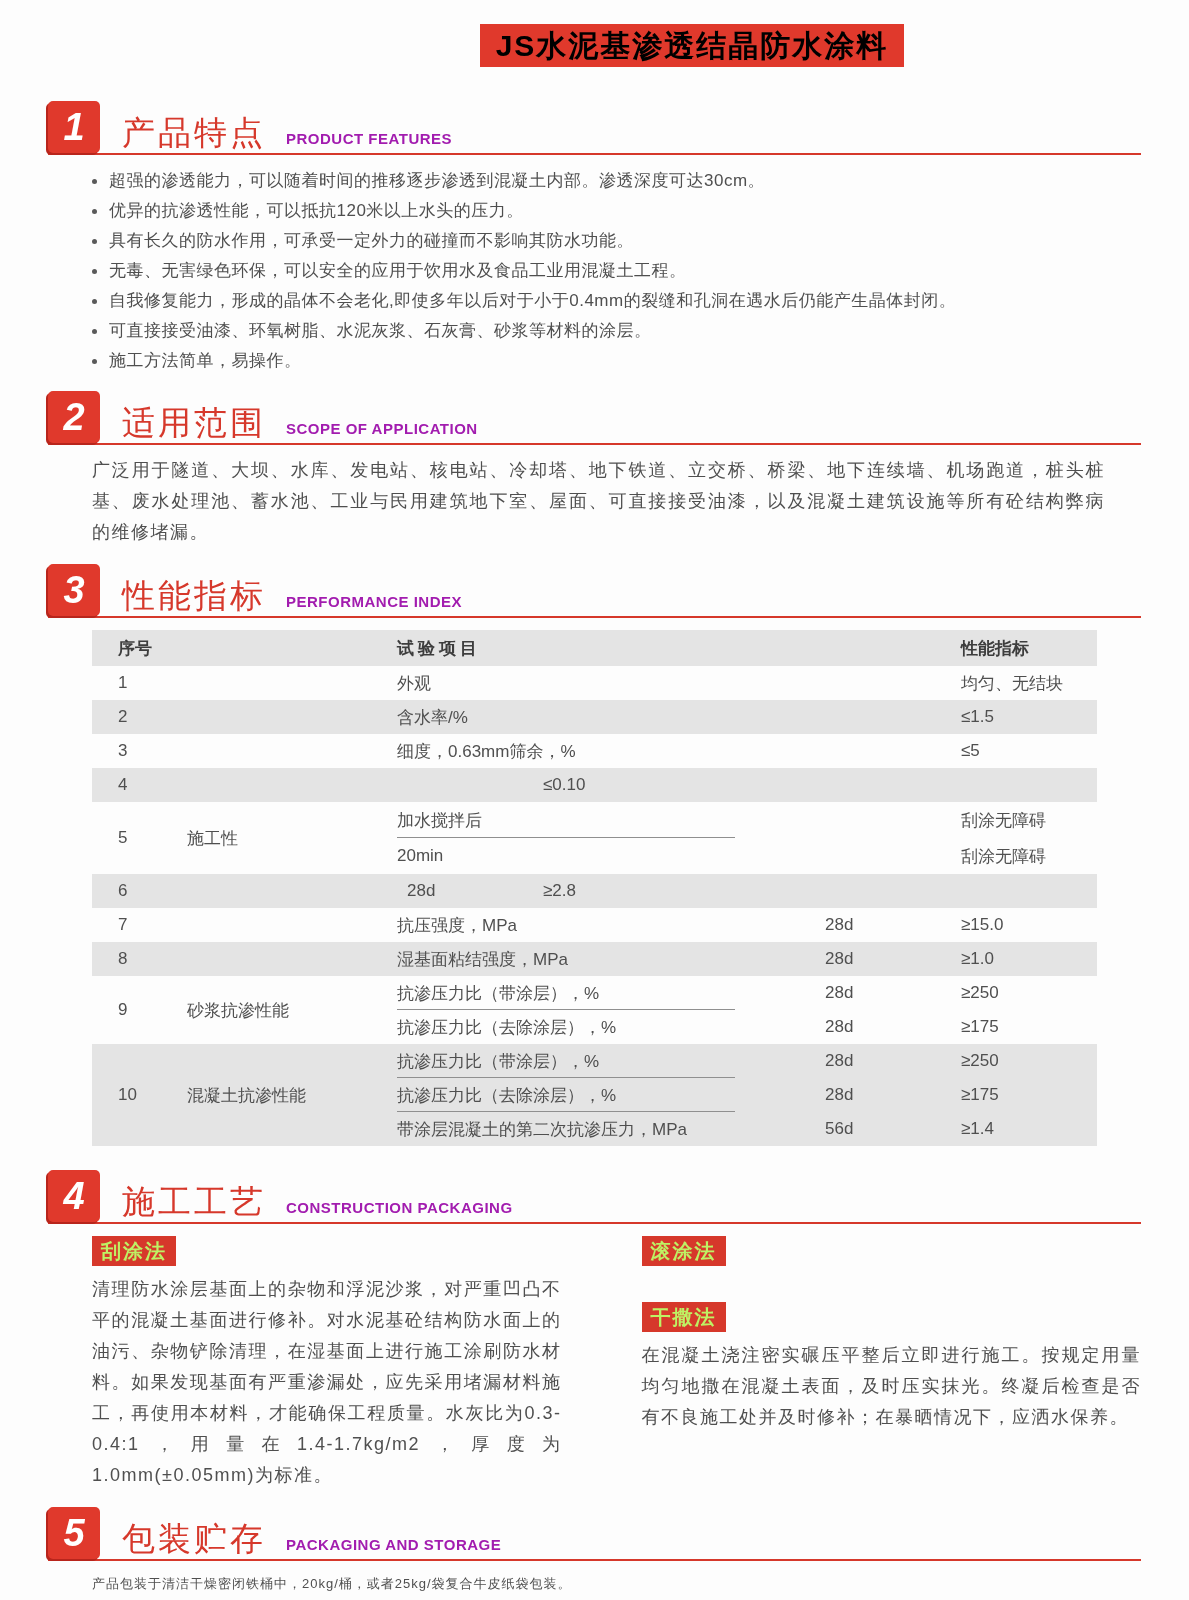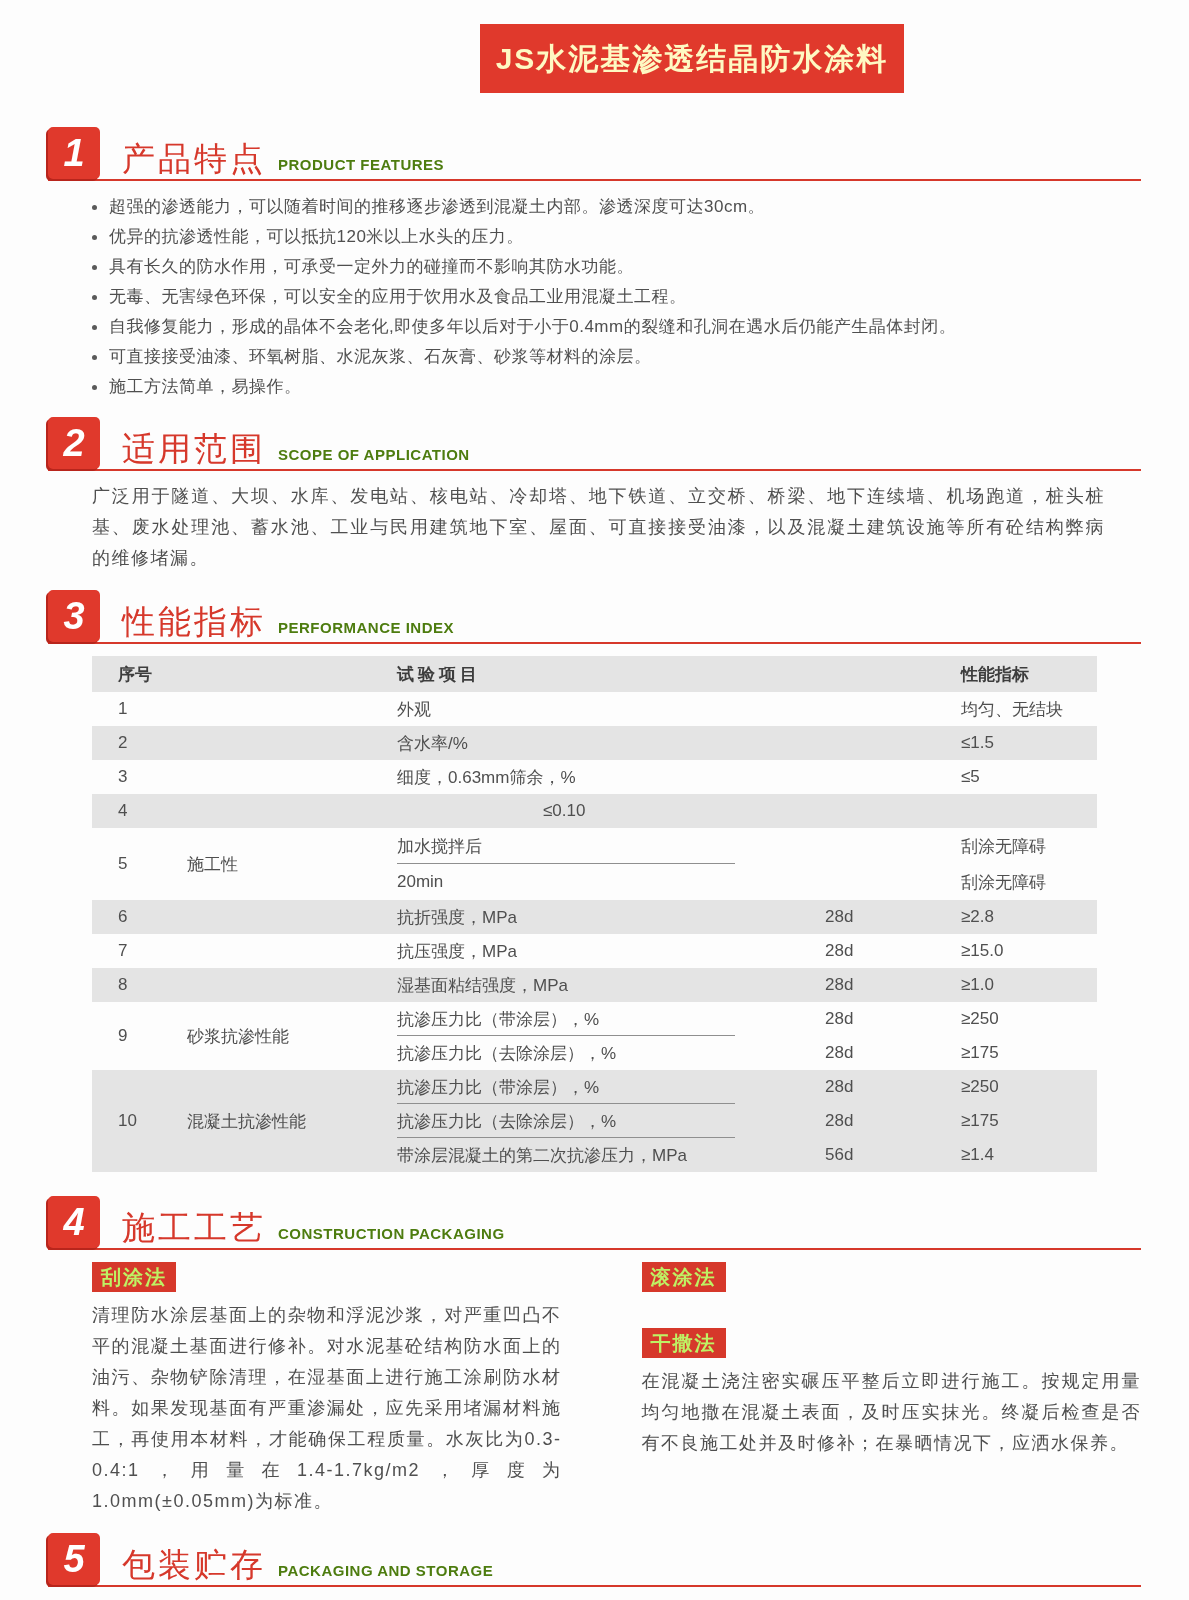--- a/index.html
+++ b/index.html
@@ -1,35 +1,35 @@
 <!DOCTYPE html>
 <html><head>
 <meta charset="utf-8">
 <style>
   * { margin:0; padding:0; box-sizing:border-box; }
   html,body { width:1189px; height:1600px; background:#fdfdfd; overflow:hidden;
     font-family:"Liberation Sans","DejaVu Sans",sans-serif; color:#4f4f4f; }
 
   
   .banner-wrap { padding-top:24px; text-align:center; padding-left:195px; }
-  .banner { display:inline-block; background:#e0392c; color:#fef9c3; font-weight:bold;
-    font-size:30px; letter-spacing:2px; padding:18px 16px; line-height:1.1; }
+  .banner { display:inline-block; background:#e0392c; color:#000000; font-weight:bold;
+    font-size:30px; letter-spacing:2px; padding:5px 16px; line-height:1.1; }
 
   
   .sec { margin:0 48px; }
   .sec-head { position:relative; display:flex; align-items:flex-end;
     border-bottom:2px solid #d6382b; padding-bottom:2px; }
   .sec-num { width:52px; height:52px; background:#e0392c; border-radius:5px;
     color:#fff; font-size:38px; font-weight:bold; font-style:italic;
     display:flex; align-items:center; justify-content:center; margin-bottom:-2px;
     box-shadow:-2px 2px 0 #b8251c; }
   .sec-zh { color:#d6382b; font-size:33px; font-weight:normal; letter-spacing:3px;
     margin-left:22px; line-height:1.1; }
-  .sec-en { color:#4d7c0f; font-size:15px; font-weight:bold; letter-spacing:0.5px;
-    margin-left:12px; padding-bottom:4px; }
+  .sec-en { color:#a21caf; font-size:15px; font-weight:bold; letter-spacing:0.5px;
+    margin-left:20px; padding-bottom:4px; }
 
   
   .bullets { list-style:none; margin:12px 48px 0 92px; }
   .bullets li { display:flex; align-items:flex-start; margin-bottom:2px;
     font-size:17px; line-height:28px; letter-spacing:0.5px; }
   .bullet-dot { flex:0 0 auto; width:5px; height:5px; border-radius:50%;
     background:#5a5a5a; margin:12px 12px 0 0; }
 
   
   .scope-body { margin:10px 84px 0 92px; font-size:18px; line-height:31px;
@@ -210,21 +210,20 @@
         <div class="c-val">刮涂无障碍</div>
       </div>
     </div>
   </div>
 
   <div class="trow shade">
     <div class="c-no">6</div>
     <div class="c-group"></div>
     <div class="c-items">
         <div class="sub">
-      <div class="c-name">抗折强度，MPa</div>
       <div class="c-age">28d</div>
       <div class="c-val">≥2.8</div>
     </div>
       </div>
   </div>
 
   <div class="trow">
     <div class="c-no">7</div>
     <div class="c-group"></div>
     <div class="c-items">

